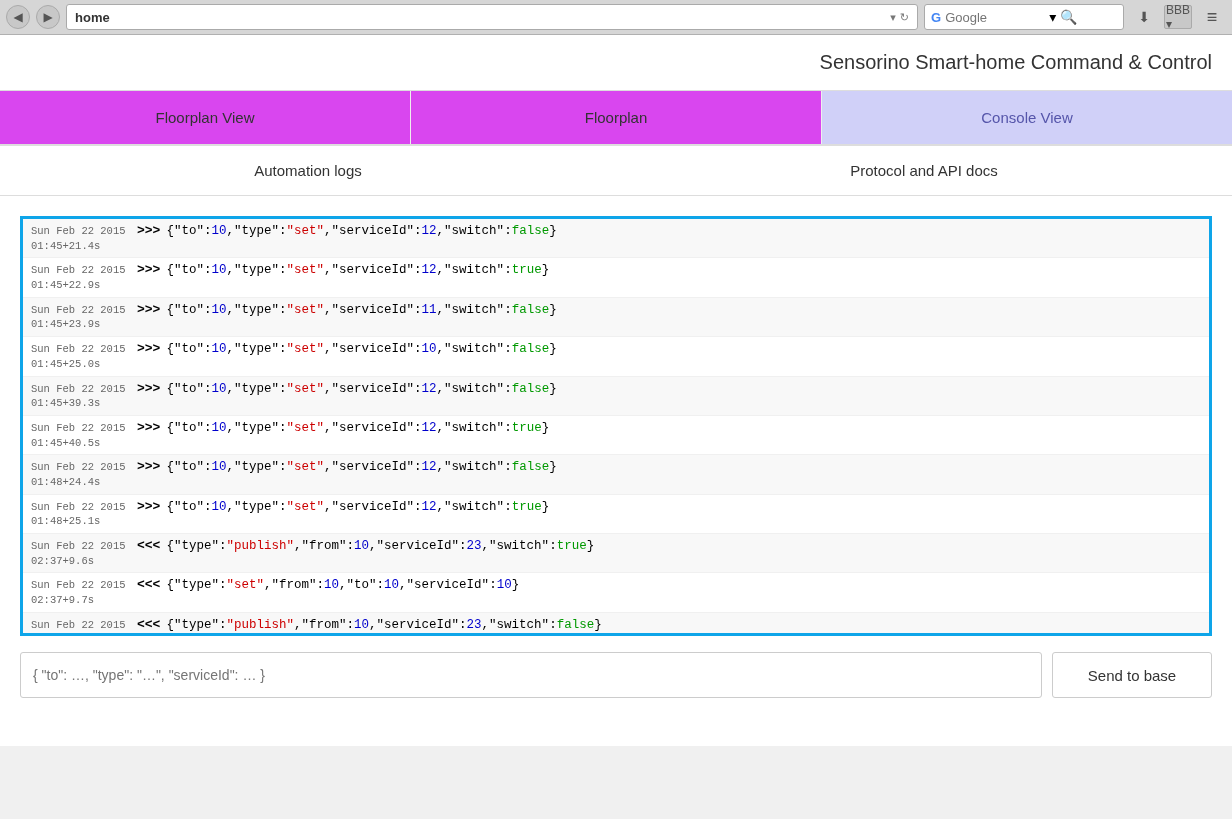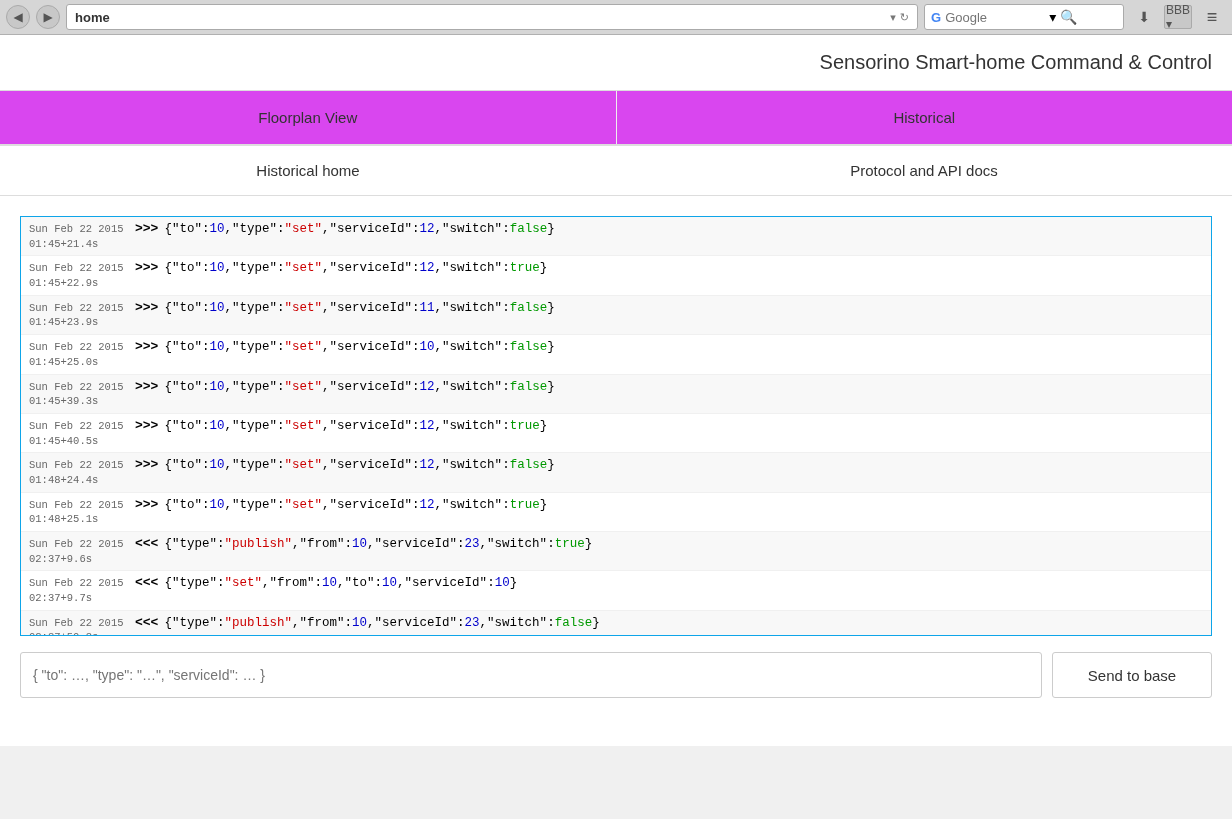--- a/index.html
+++ b/index.html
@@ -115,21 +115,21 @@
       background: #c0c8f0;
       color: #333;
       font-weight: 500;
     }
 
     
     .console-container {
       padding: 20px;
     }
     .console-log-area {
-      border: 1px solid #0ea5e9;
+      border: 3px solid #0ea5e9;
       background: #6d28d9;
       height: 420px;
       overflow-y: scroll;
       font-family: 'Courier New', Courier, monospace;
       font-size: 12.5px;
       position: relative;
     }
     .log-row {
       display: flex;
       align-items: baseline;
@@ -227,29 +227,32 @@
 
 <div class="app-header">
   <span>Sensorino Smart-home Command &amp; Control</span>
 </div>
 
 <div class="main-nav">
   <div class="main-nav-tab">
     <span>Floorplan View</span>
   </div>
   <div class="main-nav-tab">
-    <span>Historical</span>
+    <span>Floorplan</span>
+  </div>
+  <div class="main-nav-tab active">
+    <span>Console View</span>
   </div>
 </div>
 
 <div class="app-content">
 
   <div class="sub-nav">
     <div class="sub-nav-tab">
-      <span>Historical home</span>
+      <span>Automation logs</span>
     </div>
     <div class="sub-nav-tab">
       <span>Protocol and API docs</span>
     </div>
   </div>
 
   <div class="console-container">
     <div class="console-log-area" id="log-area">
 
     <div class="log-row">

